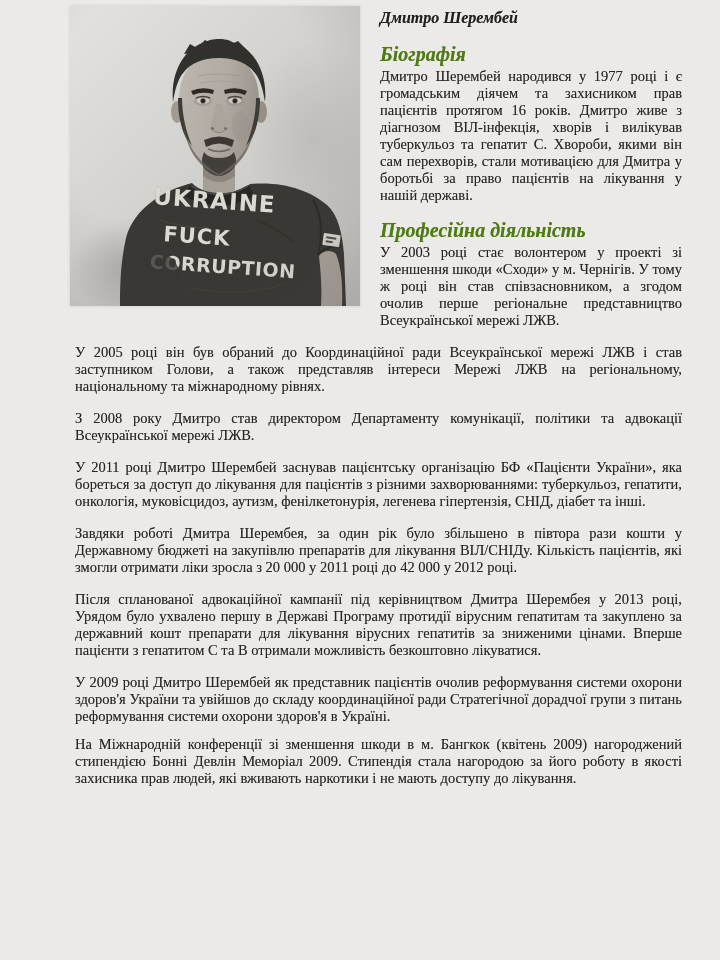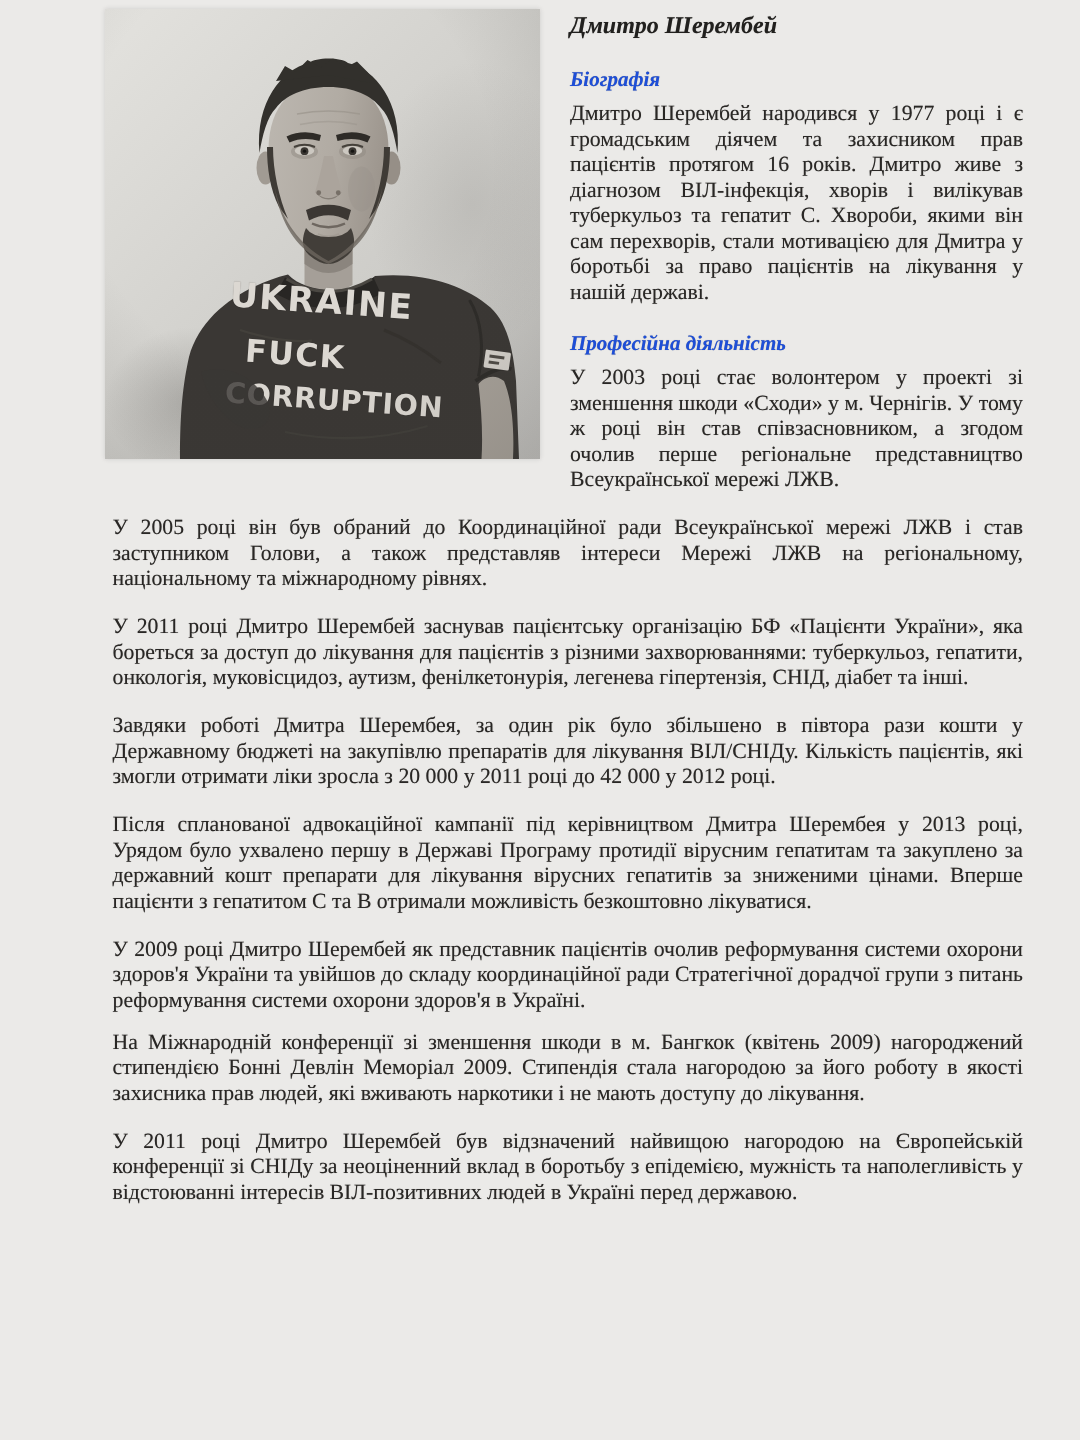--- a/index.html
+++ b/index.html
@@ -21,21 +21,21 @@
     text-align:justify;
     text-shadow:0 0 .5px rgba(45,43,40,.45);
   }
   figure.photo{
     float:left;width:290px;height:300px;
     margin:0 20px 8px -5px;padding:0;
     box-shadow:0 0 3px rgba(70,68,65,.18);
   }
   figure.photo svg{display:block}
   h1{font-size:16px;font-style:italic;font-weight:bold;margin:2px 0 0;line-height:20px;color:#21201e;text-align:left}
-  h2{font-size:14px;font-style:italic;font-weight:bold;margin:16px 0 0;line-height:20px;color:#1d4ed8;text-align:left}
+  h2{font-size:20px;font-style:italic;font-weight:bold;margin:16px 0 0;line-height:20px;color:#4d7c0f;text-align:left}
   p{margin:15px 0 0}
   h2 + p{margin-top:4px}
   p.tight{margin-top:11px}
 </style>
 </head>
 <body>
 
 <div class="page">
   <div class="content">
 
@@ -144,22 +144,22 @@
 
     <h1>Дмитро Шерембей</h1>
 
     <h2>Біографія</h2>
     <p>Дмитро Шерембей народився у 1977 році і є громадським діячем та захисником прав пацієнтів протягом 16 років. Дмитро живе з діагнозом ВІЛ-інфекція, хворів і вилікував туберкульоз та гепатит С. Хвороби, якими він сам перехворів, стали мотивацією для Дмитра у боротьбі за право пацієнтів на лікування у нашій державі.</p>
 
     <h2>Професійна діяльність</h2>
     <p>У 2003 році стає волонтером у проекті зі зменшення шкоди «Сходи» у м. Чернігів. У тому ж році він став співзасновником, а згодом очолив перше регіональне представництво Всеукраїнської мережі ЛЖВ.</p>
 
     <p>У 2005 році він був обраний до Координаційної ради Всеукраїнської мережі ЛЖВ і став заступником Голови, а також представляв інтереси Мережі ЛЖВ на регіональному, національному та міжнародному рівнях.</p>
+    <p>З 2008 року Дмитро став директором Департаменту комунікації, політики та адвокації Всеукраїнської мережі ЛЖВ.</p>
     <p>У 2011 році Дмитро Шерембей заснував пацієнтську організацію БФ «Пацієнти України», яка бореться за доступ до лікування для пацієнтів з різними захворюваннями: туберкульоз, гепатити, онкологія, муковісцидоз, аутизм, фенілкетонурія, легенева гіпертензія, СНІД, діабет та інші.</p>
     <p>Завдяки роботі Дмитра Шерембея, за один рік було збільшено в півтора рази кошти у Державному бюджеті на закупівлю препаратів для лікування ВІЛ/СНІДу. Кількість пацієнтів, які змогли отримати ліки зросла з 20 000 у 2011 році до 42 000 у 2012 році.</p>
     <p>Після спланованої адвокаційної кампанії під керівництвом Дмитра Шерембея у 2013 році, Урядом було ухвалено першу в Державі Програму протидії вірусним гепатитам та закуплено за державний кошт препарати для лікування вірусних гепатитів за зниженими цінами. Вперше пацієнти з гепатитом С та В отримали можливість безкоштовно лікуватися.</p>
     <p>У 2009 році Дмитро Шерембей як представник пацієнтів очолив реформування системи охорони здоров'я України та увійшов до складу координаційної ради Стратегічної дорадчої групи з питань реформування системи охорони здоров'я в Україні.</p>
 
     <p class="tight">На Міжнародній конференції зі зменшення шкоди в м. Бангкок (квітень 2009) нагороджений стипендією Бонні Девлін Меморіал 2009. Стипендія стала нагородою за його роботу в якості захисника прав людей, які вживають наркотики і не мають доступу до лікування.</p>
-    <p>У 2011 році Дмитро Шерембей був відзначений найвищою нагородою на Європейській конференції зі СНІДу за неоціненний вклад в боротьбу з епідемією, мужність та наполегливість у відстоюванні інтересів ВІЛ-позитивних людей в Україні перед державою.</p>
 
   </div>
 </div>
 
 </body></html>

